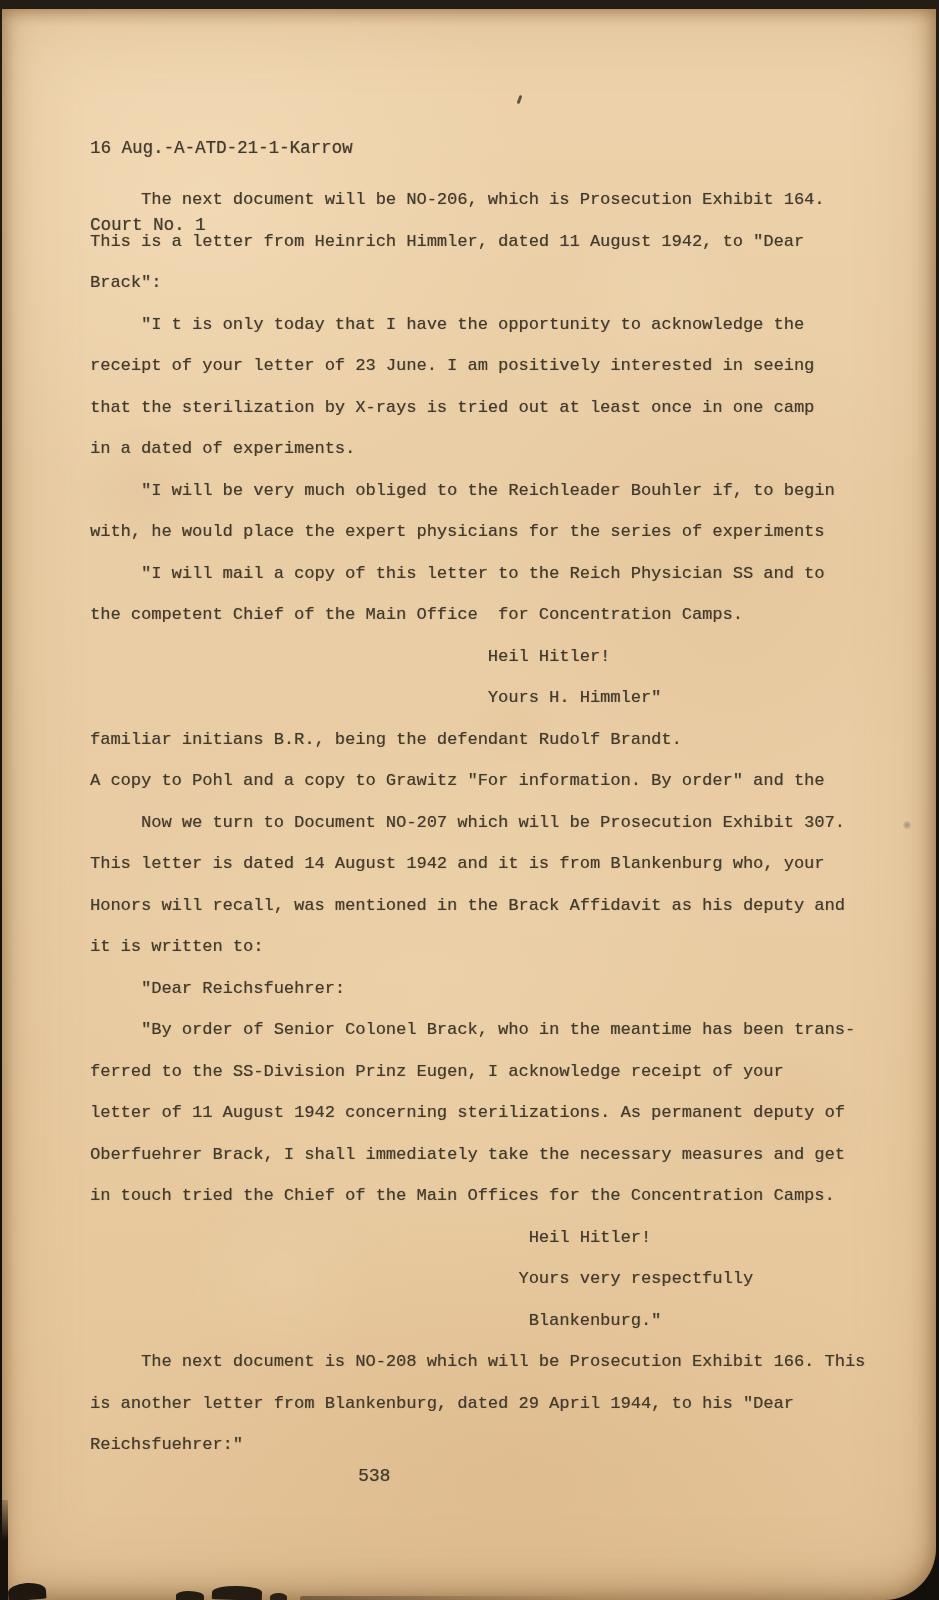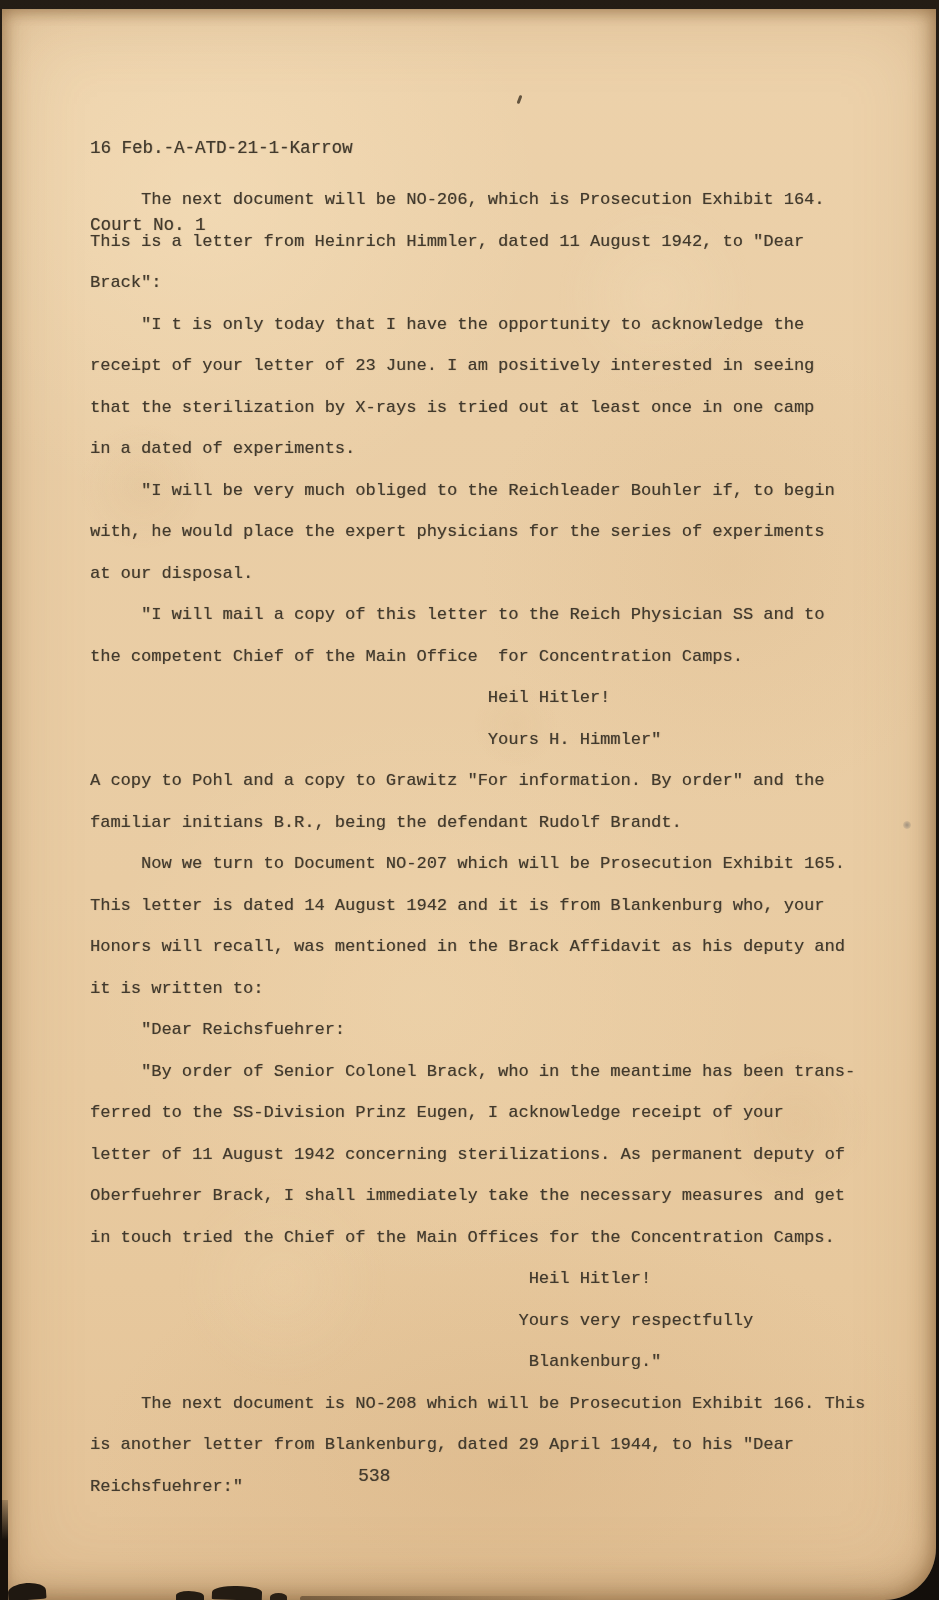--- a/index.html
+++ b/index.html
@@ -129,42 +129,41 @@
   }
 </style>
 </head>
 <body>
 
 <div class="backdrop"></div>
 
 <div class="paper">
 
   <div class="header-block ink">
-    <div>16 Feb.-A-ATD-21-1-Karrow</div>
+    <div>16 Aug.-A-ATD-21-1-Karrow</div>
     <div>Court No. 1</div>
   </div>
 
   <div class="typed-lines ink">
       <div class="line">     The next document will be NO-206, which is Prosecution Exhibit 164.</div>
       <div class="line">This is a letter from Heinrich Himmler, dated 11 August 1942, to "Dear</div>
       <div class="line">Brack":</div>
       <div class="line">     "I t is only today that I have the opportunity to acknowledge the</div>
       <div class="line">receipt of your letter of 23 June. I am positively interested in seeing</div>
       <div class="line">that the sterilization by X-rays is tried out at least once in one camp</div>
       <div class="line">in a dated of experiments.</div>
       <div class="line">     "I will be very much obliged to the Reichleader Bouhler if, to begin</div>
       <div class="line">with, he would place the expert physicians for the series of experiments</div>
-      <div class="line">at our disposal.</div>
       <div class="line">     "I will mail a copy of this letter to the Reich Physician SS and to</div>
       <div class="line">the competent Chief of the Main Office  for Concentration Camps.</div>
       <div class="line">                                       Heil Hitler!</div>
       <div class="line">                                       Yours H. Himmler"</div>
+      <div class="line">familiar initians B.R., being the defendant Rudolf Brandt.</div>
       <div class="line">A copy to Pohl and a copy to Grawitz "For information. By order" and the</div>
-      <div class="line">familiar initians B.R., being the defendant Rudolf Brandt.</div>
-      <div class="line">     Now we turn to Document NO-207 which will be Prosecution Exhibit 165.</div>
+      <div class="line">     Now we turn to Document NO-207 which will be Prosecution Exhibit 307.</div>
       <div class="line">This letter is dated 14 August 1942 and it is from Blankenburg who, your</div>
       <div class="line">Honors will recall, was mentioned in the Brack Affidavit as his deputy and</div>
       <div class="line">it is written to:</div>
       <div class="line">     "Dear Reichsfuehrer:</div>
       <div class="line">     "By order of Senior Colonel Brack, who in the meantime has been trans-</div>
       <div class="line">ferred to the SS-Division Prinz Eugen, I acknowledge receipt of your</div>
       <div class="line">letter of 11 August 1942 concerning sterilizations. As permanent deputy of</div>
       <div class="line">Oberfuehrer Brack, I shall immediately take the necessary measures and get</div>
       <div class="line">in touch tried the Chief of the Main Offices for the Concentration Camps.</div>
       <div class="line">                                           Heil Hitler!</div>

